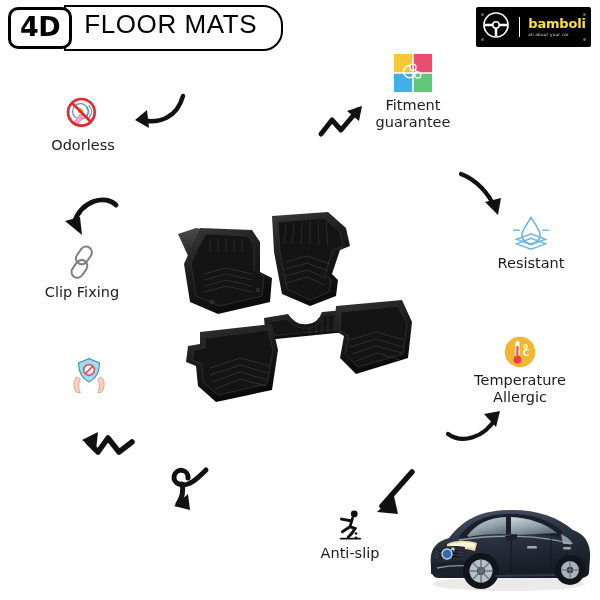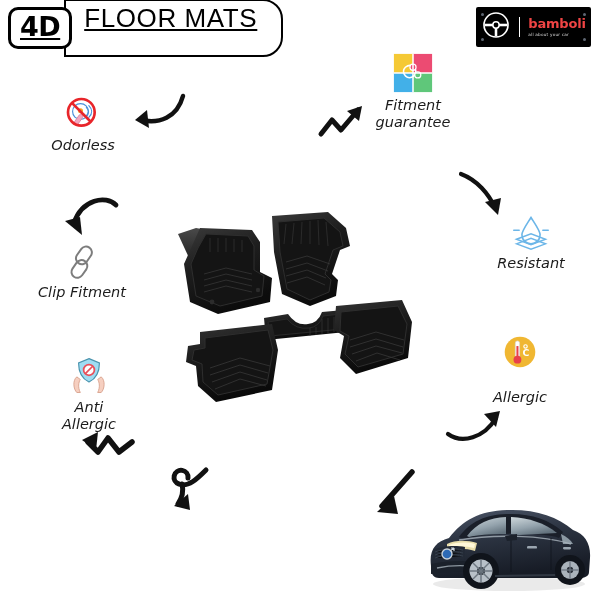--- a/index.html
+++ b/index.html
@@ -23,42 +23,41 @@
     position: absolute;
     left: 0; top: 0;
     width: 600px; height: 56px;
   }
   .title-group {
     position: absolute;
     left: 8px; top: 9px;
     display: flex;
     align-items: center;
     height: 38px;
-    text-decoration: underline;
   }
   .badge-4d {
     position: relative;
     z-index: 2;
     border: 3px solid #000;
     border-radius: 10px;
     background: #fff;
     padding: 1px 9px 3px 9px;
     font-size: 27px;
     font-weight: bold;
     letter-spacing: -0.5px;
     line-height: 1.15;
     font-family: "DejaVu Sans", "Liberation Sans", sans-serif;
   }
   .title-pill {
     position: relative;
     margin-left: -8px;
     border: 2px solid #000;
     border-radius: 0 20px 20px 0;
     background: #fff;
-    padding: 2px 24px 20px 18px;
+    padding: 2px 24px 8px 18px;
     font-size: 26px;
     letter-spacing: 0.6px;
     line-height: 1.2;
     font-family: "Liberation Sans", "DejaVu Sans", sans-serif;
   }
   .brand-logo {
     position: absolute;
     right: 9px; top: 7px;
     width: 115px; height: 40px;
     background: #000;
@@ -67,21 +66,21 @@
     align-items: center;
     justify-content: center;
   }
   .brand-inner {
     display: flex;
     align-items: center;
     gap: 5px;
   }
   .brand-text { display: flex; flex-direction: column; justify-content:center; }
   .brand-name {
-    color: #ef4444;
+    color: #fde047;
     font-size: 13px;
     font-weight: bold;
     line-height: 1;
     letter-spacing: -0.2px;
   }
   .brand-tag {
     color: #d8d8d8;
     font-size: 4.2px;
     line-height: 1.2;
     margin-top: 2px;
@@ -101,21 +100,20 @@
   .feature .icon {
     display: block;
     margin: 0 auto 3px auto;
     line-height: 0;
   }
   .feature .label {
     font-size: 14.5px;
     color: #1b1b1b;
     line-height: 1.18;
     font-family: "DejaVu Sans", "Liberation Sans", sans-serif;
-    font-style: italic;
   }
 
   .arrow { position: absolute; line-height: 0; }
 
   .matsWrap { position: absolute; left: 160px; top: 190px; }
   .carWrap  { position: absolute; left: 423px; top: 492px; }
 </style>
 </head>
 <body>
 
@@ -223,44 +221,40 @@
 
   <div class="feature" style="left:12px; top:243px; width:140px;">
     <span class="icon">
       <svg width="38" height="38" viewBox="0 0 42 42">
         <g stroke="#7d7d7d" stroke-width="2.2" fill="none" stroke-linecap="round">
           <rect x="17" y="3" width="13" height="21" rx="6.5" transform="rotate(35 23 13)"></rect>
           <rect x="12" y="18" width="13" height="21" rx="6.5" transform="rotate(35 18 28)"></rect>
         </g>
       </svg>
     </span>
-    <div class="label">Clip Fitment</div>
+    <div class="label">Clip Fixing</div>
   </div>
 
   <div class="arrow" style="left:62px; top:193px;">
     <svg width="60" height="56" viewBox="0 0 60 56">
       <path d="M54 12 C44 2 20 6 12 30" fill="none" stroke="#111" stroke-width="4.8" stroke-linecap="round"></path>
       <path d="M3 28 L18 24 L20 42 Z" fill="#111"></path>
     </svg>
   </div>
 
   <div class="feature" style="left:24px; top:356px; width:130px;">
     <span class="icon">
       <svg width="40" height="40" viewBox="0 0 46 46">
         <path d="M23 3 L35 8 C35 20 31 26 23 30 C15 26 11 20 11 8 Z" fill="#9fdcf2" stroke="#4a93ad" stroke-width="1.3"></path>
         <circle cx="23" cy="16" r="6.2" fill="#fff" stroke="#e8505b" stroke-width="2"></circle>
         <line x1="18.5" y1="20.5" x2="27.5" y2="11.5" stroke="#e8505b" stroke-width="2"></line>
         <path d="M9 24 C4 28 5 38 9 42 L13 42 C10 36 11 30 13 27 Z" fill="#f6cfc0" stroke="#d9a490" stroke-width="1.1"></path>
         <path d="M37 24 C42 28 41 38 37 42 L33 42 C36 36 35 30 33 27 Z" fill="#f6cfc0" stroke="#d9a490" stroke-width="1.1"></path>
       </svg>
     </span>
-    <div class="label">
-      <span>Anti</span><br>
-      <span>Allergic</span>
-    </div>
   </div>
 
   <div class="arrow" style="left:76px; top:428px;">
     <svg width="62" height="40" viewBox="0 0 62 40">
       <path d="M12 14 L22 24 L32 10 L43 24 L56 14" fill="none" stroke="#111" stroke-width="5.5" stroke-linecap="round" stroke-linejoin="round"></path>
       <path d="M22 4 L6 12 L20 22 Z" fill="#111"></path>
     </svg>
   </div>
 
   <div class="feature" style="left:440px; top:335px; width:160px;">
@@ -268,41 +262,56 @@
       <svg width="34" height="34" viewBox="0 0 40 40">
         <circle cx="20" cy="20" r="18" fill="#f0b732"></circle>
         <rect x="14.5" y="7" width="5" height="20" rx="2.5" fill="#fff" stroke="#d9d9d9" stroke-width="0.8"></rect>
         <rect x="15.8" y="13" width="2.4" height="14" fill="#e8414a"></rect>
         <circle cx="17" cy="29" r="4.6" fill="#e8414a"></circle>
         <circle cx="26.5" cy="13.5" r="2" fill="none" stroke="#fff" stroke-width="1.4"></circle>
         <text x="27" y="25" font-size="11" font-weight="bold" fill="#fff" font-family="DejaVu Sans, sans-serif" text-anchor="middle">C</text>
       </svg>
     </span>
     <div class="label">
-      <br>
+      <span>Temperature</span><br>
       <span>Allergic</span>
     </div>
   </div>
 
   <div class="arrow" style="left:440px; top:408px;">
     <svg width="68" height="44" viewBox="0 0 68 44">
       <path d="M8 26 C22 36 44 30 56 10" fill="none" stroke="#111" stroke-width="4.2" stroke-linecap="round"></path>
       <path d="M44 6 L60 3 L56 19 Z" fill="#111"></path>
     </svg>
   </div>
 
 
   <div class="arrow" style="left:166px; top:462px;">
     <svg width="56" height="56" viewBox="0 0 56 56">
       <path d="M22 16 a7 7 0 1 0 -9 6 C22 26 32 16 40 8" fill="none" stroke="#111" stroke-width="5" stroke-linecap="round"></path>
       <path d="M22 32 L8 44 L24 48 Z" fill="#111"></path>
       <path d="M16 22 C18 30 16 36 12 42" fill="none" stroke="#111" stroke-width="5" stroke-linecap="round"></path>
     </svg>
   </div>
 
+  <div class="feature" style="left:290px; top:508px; width:120px;">
+    <span class="icon">
+      <svg width="34" height="34" viewBox="0 0 40 40">
+        <circle cx="25" cy="7" r="4" fill="#111"></circle>
+        <path d="M23 12 L20 22 L26 24 L22 30" fill="none" stroke="#111" stroke-width="3.4" stroke-linecap="round"></path>
+        <path d="M21 15 L10 13" fill="none" stroke="#111" stroke-width="3.4" stroke-linecap="round"></path>
+        <path d="M20 22 L11 28" fill="none" stroke="#111" stroke-width="3.4" stroke-linecap="round"></path>
+        <path d="M22 30 L18 34" fill="none" stroke="#111" stroke-width="3.4" stroke-linecap="round"></path>
+        <circle cx="27" cy="30" r="1.5" fill="#111"></circle>
+        <circle cx="27" cy="35" r="1.5" fill="#111"></circle>
+        <path d="M9 36 L32 36" stroke="#111" stroke-width="2" stroke-linecap="round"></path>
+      </svg>
+    </span>
+    <div class="label">Anti-slip</div>
+  </div>
 
   <div class="arrow" style="left:364px; top:466px;">
     <svg width="56" height="56" viewBox="0 0 56 56">
       <path d="M48 6 L18 40" fill="none" stroke="#111" stroke-width="5.5" stroke-linecap="round"></path>
       <path d="M30 30 L13 46 L34 48 Z" fill="#111"></path>
     </svg>
   </div>
 
   <div class="matsWrap">
     <svg width="260" height="225" viewBox="0 0 260 225">

